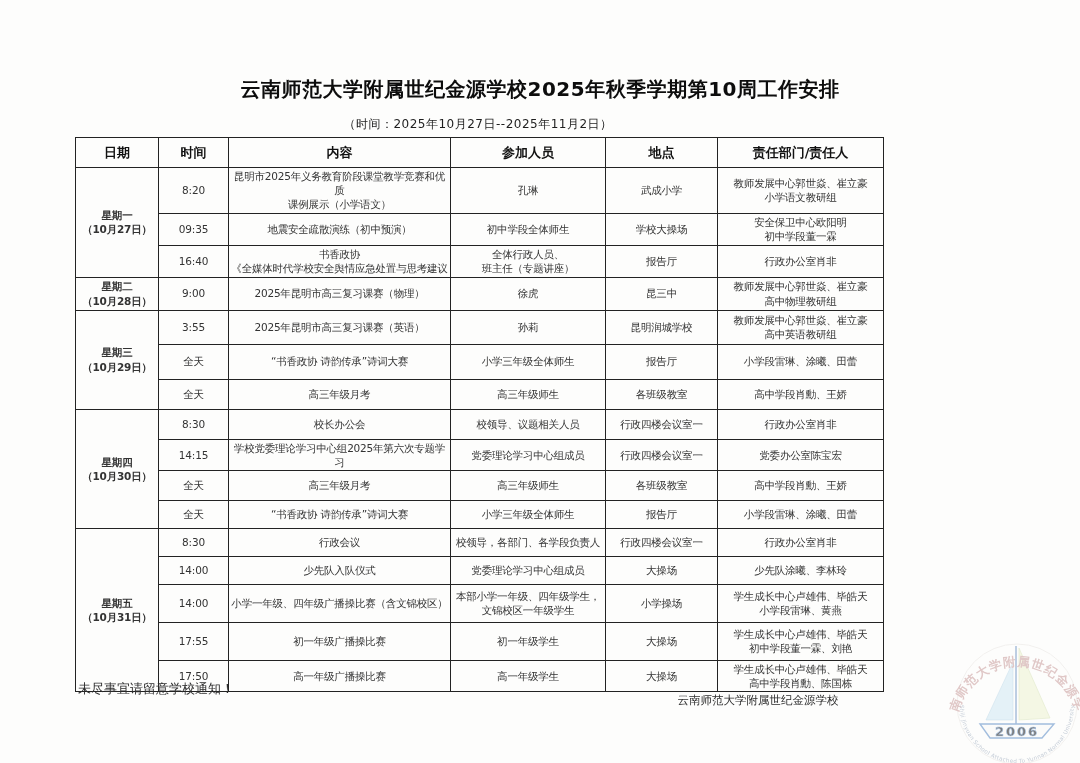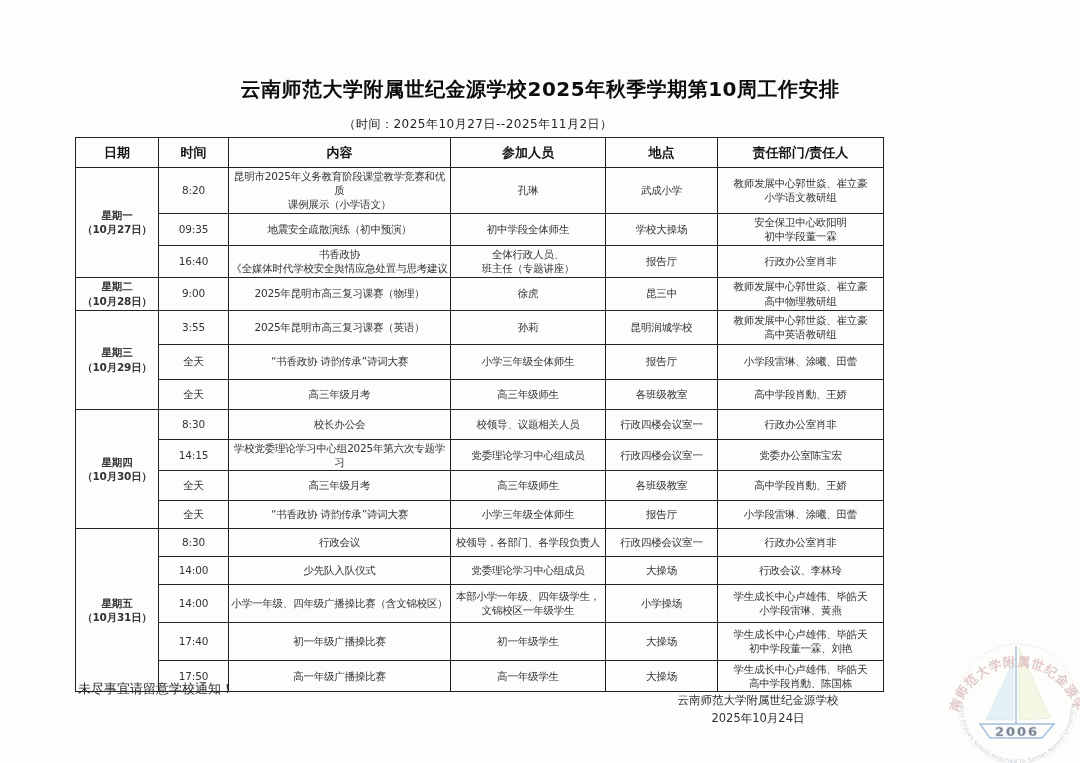--- a/index.html
+++ b/index.html
@@ -171,33 +171,33 @@
         <td>行政会议</td>
         <td>校领导，各部门、各学段负责人</td>
         <td>行政四楼会议室一</td>
         <td>行政办公室肖非</td>
       </tr>
       <tr style="height:28px">
         <td class="time-cell">14:00</td>
         <td>少先队入队仪式</td>
         <td>党委理论学习中心组成员</td>
         <td>大操场</td>
-        <td>行政会议、李林玲</td>
+        <td>少先队涂曦、李林玲</td>
       </tr>
       <tr style="height:38px">
         <td class="time-cell">14:00</td>
         <td>小学一年级、四年级广播操比赛（含文锦校区）</td>
         <td>本部小学一年级、四年级学生，
 文锦校区一年级学生</td>
         <td>小学操场</td>
         <td>学生成长中心卢雄伟、毕皓天
 小学段雷琳、黄燕</td>
       </tr>
       <tr style="height:38px">
-        <td class="time-cell">17:40</td>
+        <td class="time-cell">17:55</td>
         <td>初一年级广播操比赛</td>
         <td>初一年级学生</td>
         <td>大操场</td>
         <td>学生成长中心卢雄伟、毕皓天
 初中学段董一霖、刘艳</td>
       </tr>
       <tr style="height:30px">
         <td class="time-cell">17:50</td>
         <td>高一年级广播操比赛</td>
         <td>高一年级学生</td>
@@ -205,21 +205,20 @@
         <td>学生成长中心卢雄伟、毕皓天
 高中学段肖勳、陈国栋</td>
       </tr>
     </tbody>
   </table>
 
   <div class="footnote">未尽事宜请留意学校通知！</div>
 
   <div class="signature">
     <div>云南师范大学附属世纪金源学校</div>
-    <div>2025年10月24日</div>
   </div>
 
   <svg class="watermark" width="150" height="140" viewBox="0 0 150 140" xmlns="http://www.w3.org/2000/svg">
     <defs>
       <path id="wmArcTop" d="M 15,88 A 61,61 0 0 1 135,88" fill="none"></path>
       <path id="wmArcBottom" d="M 18,78 A 57,57 0 0 0 132,78" fill="none"></path>
     </defs>
     <circle cx="75" cy="76" r="60" fill="none" stroke="#e7e4e1" stroke-width="1"></circle>
     <g>
       <line x1="74" y1="18" x2="74" y2="96" stroke-width="1.4" stroke="#4a7ab5"></line>

